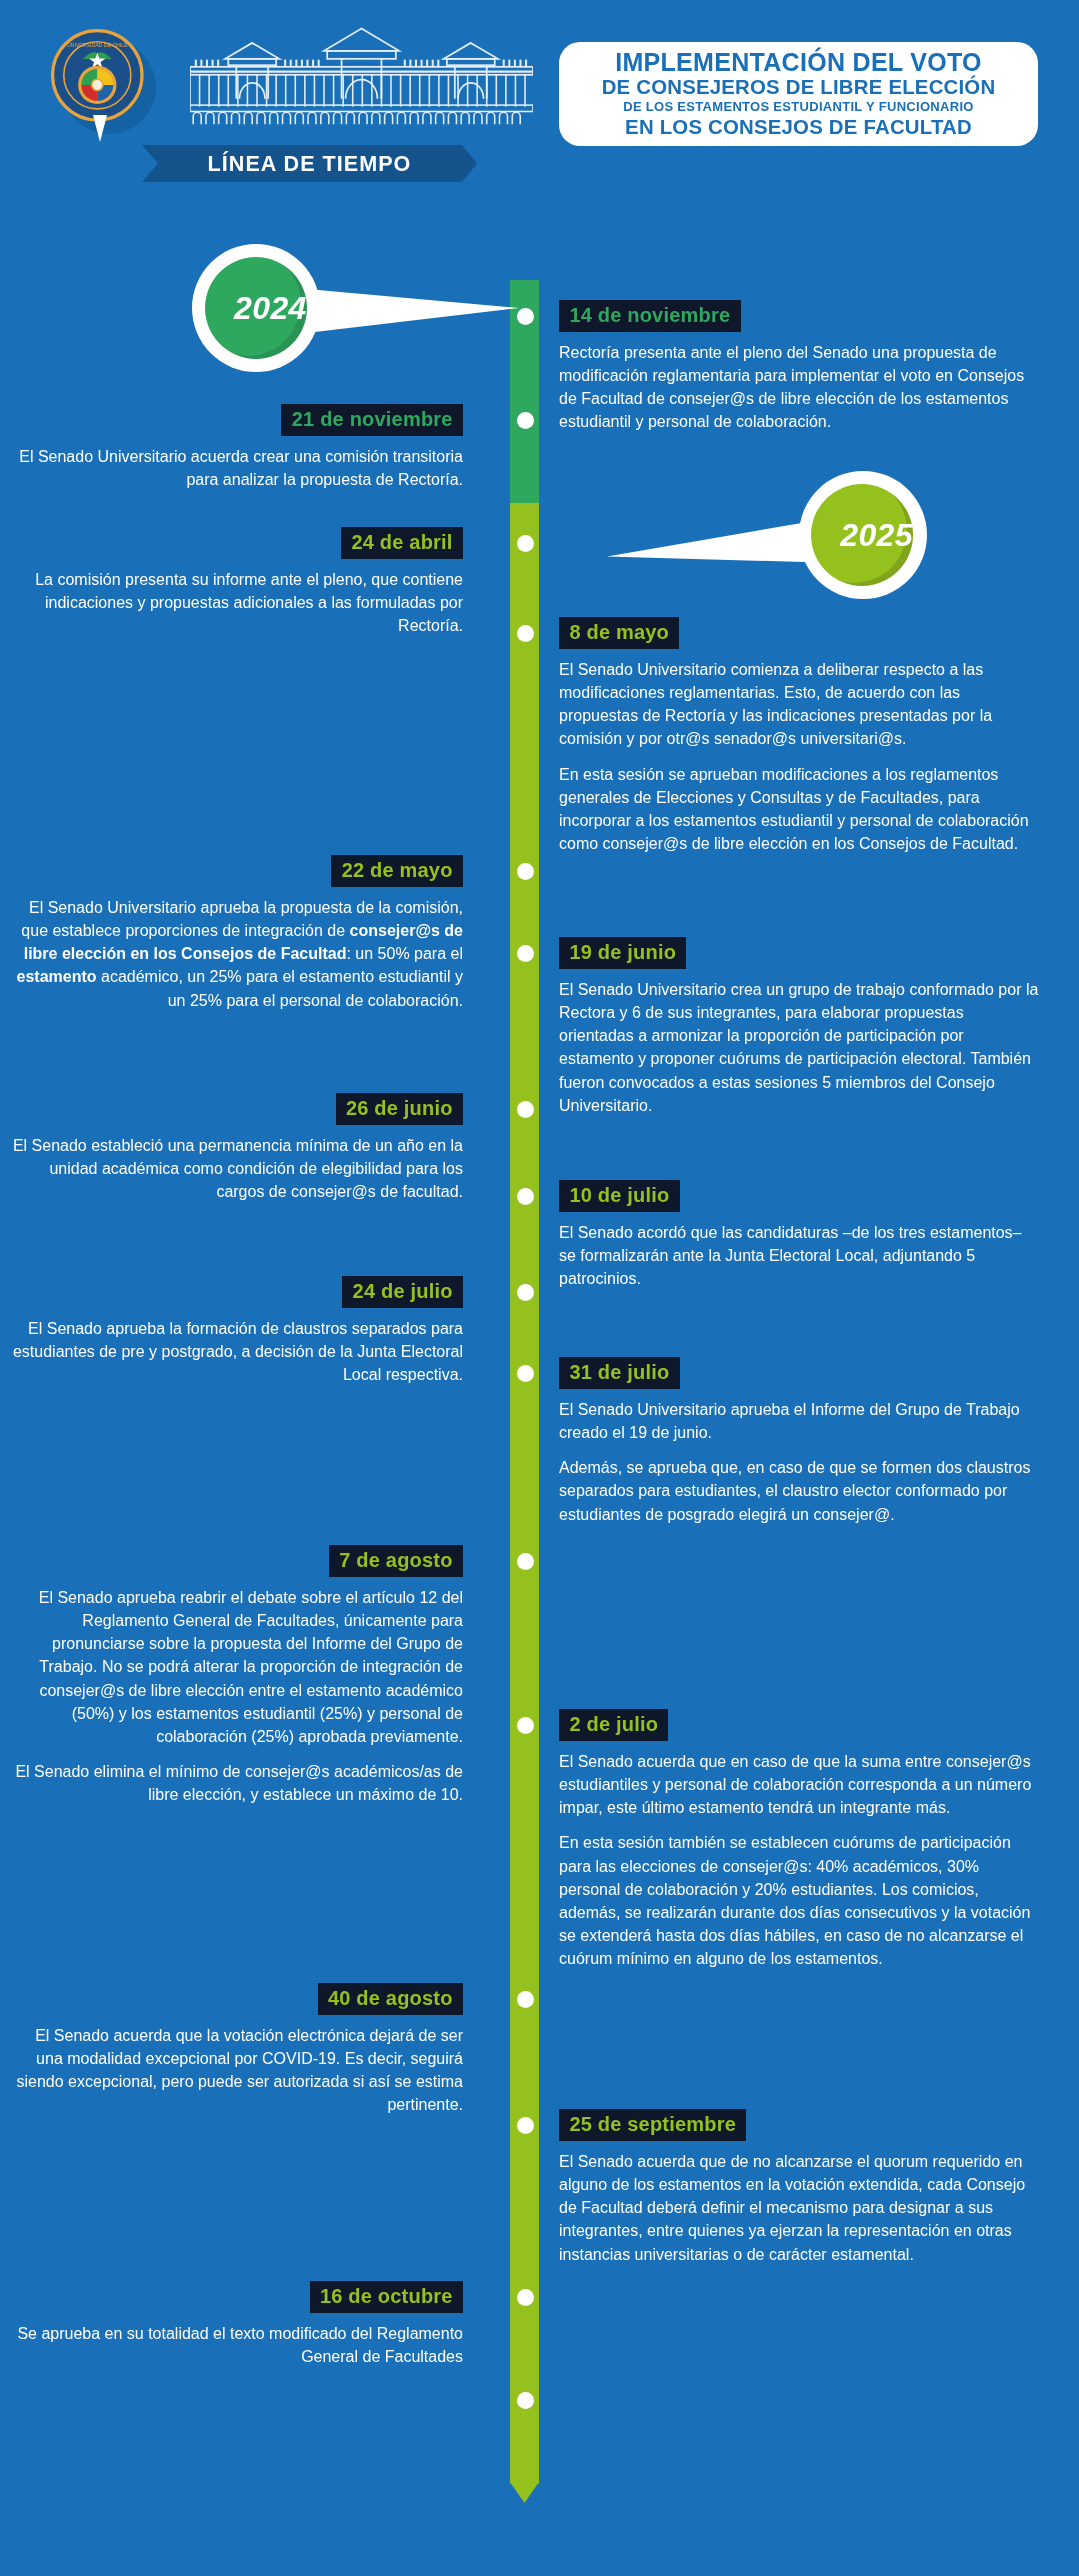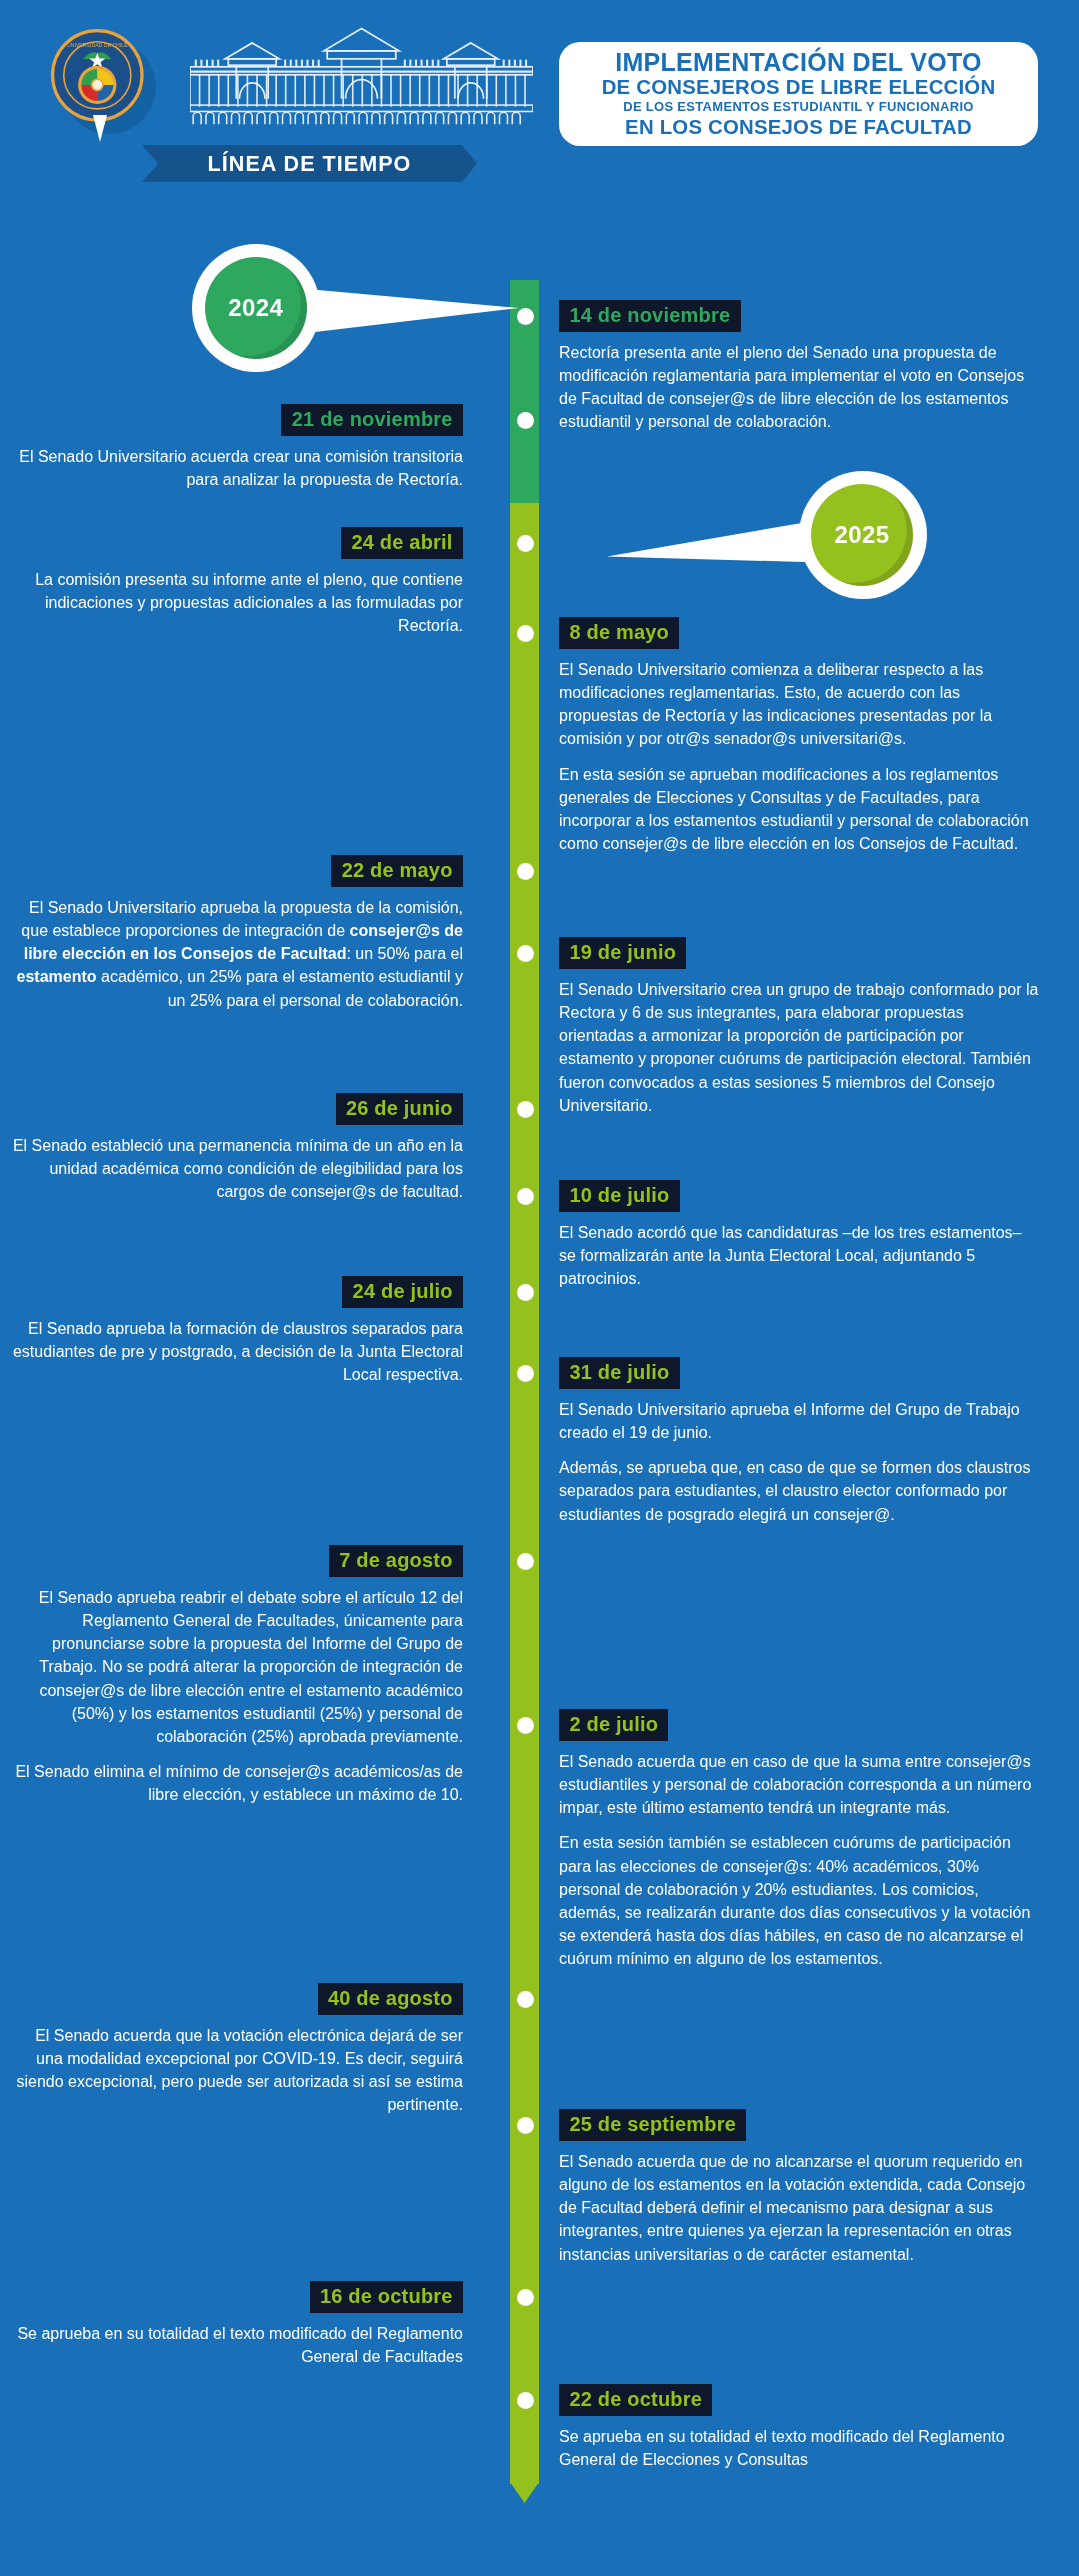--- a/index.html
+++ b/index.html
@@ -82,22 +82,22 @@
   
   .yearbubble{ position:absolute; }
   .yb-ring{
     position:absolute; left:0; top:0;
     width:128px;height:128px;border-radius:50%;
     background:#fff;
   }
   .yb-inner{
     position:absolute; left:12.8px; top:12.8px; width:102px; height:102px;
     border-radius:50%;
-    display:flex;align-items:center;justify-content:center;
-    color:#fff; font-size:24px; font-weight:bold; letter-spacing:0.4px;
+    display:flex;align-items:center;justify-content:flex-end;
+    color:#fff; font-size:32px; font-weight:bold; letter-spacing:0.4px;font-style:italic;
   }
   .yb-inner.green{ background:#2fa85f; box-shadow: inset -8px -4.8px 0 -1.6px rgba(0,0,0,.12); }
   .yb-inner.lime{  background:#95c11f; box-shadow: inset -8px -4.8px 0 -1.6px rgba(0,0,0,.14); }
   .yb-tail{ position:absolute; }
 
   
   .entry { position:absolute; }
   .entry.right{ left:559px; width:487px; text-align:left; }
   .entry.left { left:8px;  width:479px; text-align:right; }
 
@@ -357,21 +357,15 @@
     </div>
   </div>
 
   <div class="entry left" style="top:2281px">
     <div class="datechip lime">16 de octubre</div>
     <div class="body">
       <p>Se aprueba en su totalidad el texto modificado del Reglamento General de Facultades</p>
     </div>
   </div>
 
-  <div class="entry right" style="top:2384px">
-    <div class="datechip lime">22 de octubre</div>
-    <div class="body">
-      <p>Se aprueba en su totalidad el texto modificado del Reglamento General de Elecciones y Consultas</p>
-    </div>
-  </div>
 
 </div>
 
 
 </body></html>

